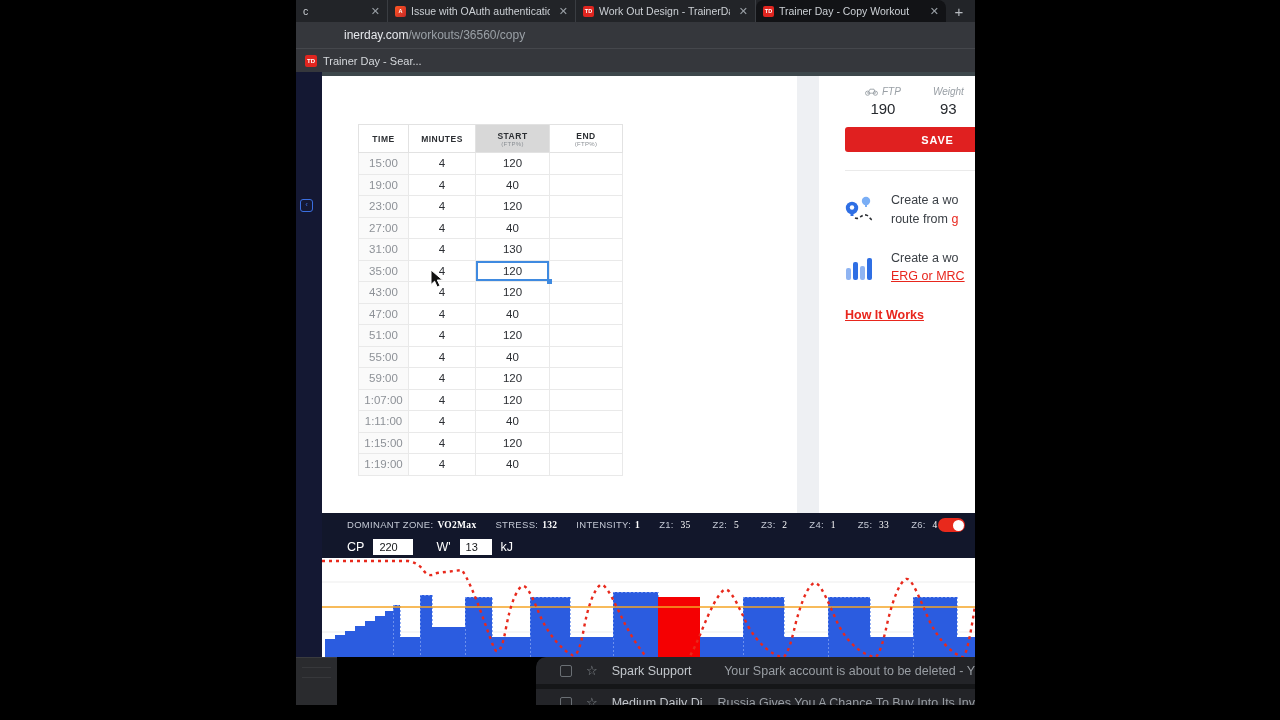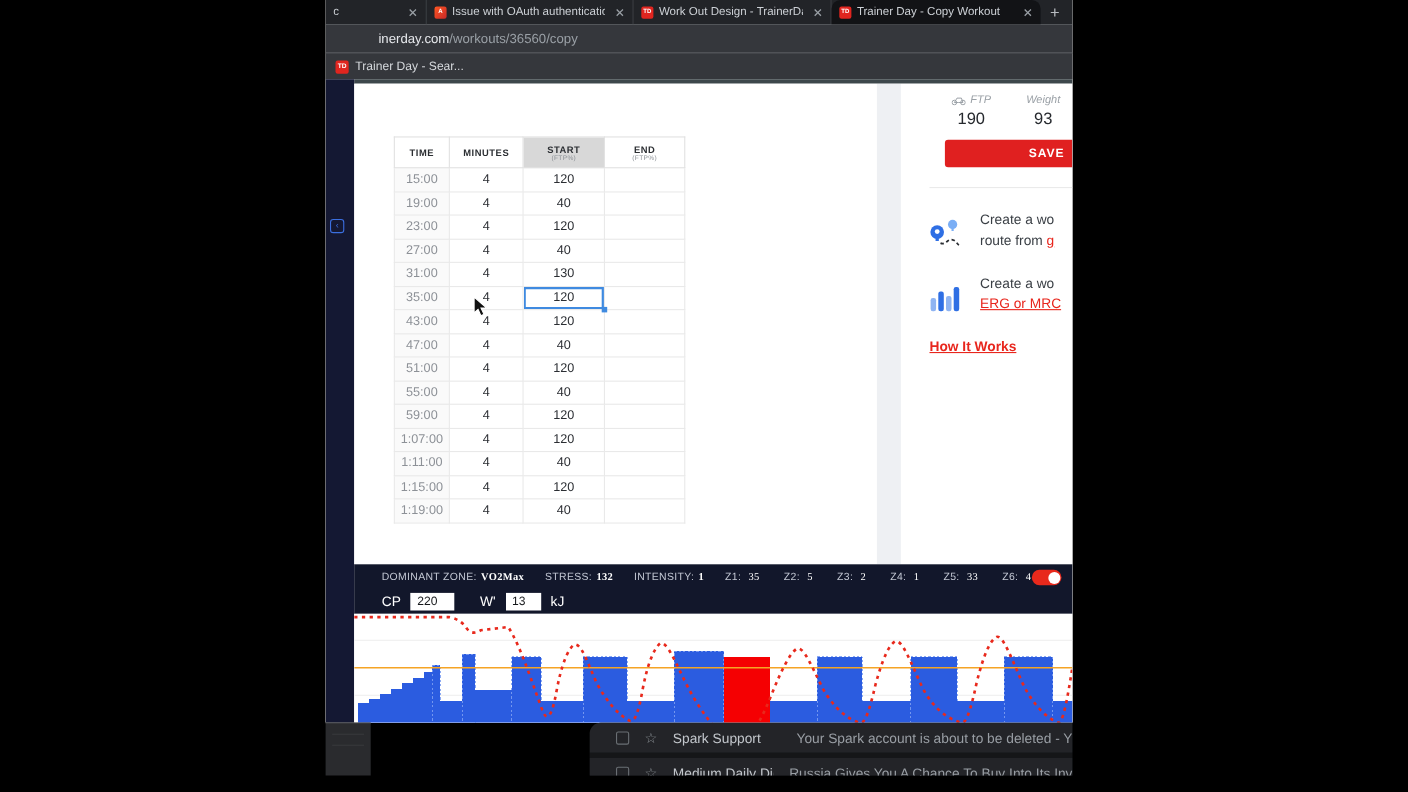--- a/index.html
+++ b/index.html
@@ -49,25 +49,25 @@
   .wk-table td { height:21.5px; font-size:11.5px; text-align:center; border:1px solid #e9e9e9; color:#2b2e33; background:#fff; }
   .wk-table td.timecell { color:#8d9197; background:#fafafa; }
   .wk-table td.sel { position:relative; box-shadow:inset 0 0 0 2px #3f8ae0; }
   .wk-table td.sel .handle { position:absolute; right:-3px; bottom:-3px; width:5px; height:5px; background:#3f8ae0; }
 
   
   .rp-header { display:flex; gap:32px; padding:10px 0 0 46px; }
   .rp-metric { text-align:center; }
   .rp-label { font-size:10px; color:#9aa0a6; display:flex; align-items:center; gap:4px; justify-content:center;font-style:italic; }
   .rp-value { font-size:15px; color:#26292e; margin-top:3px; }
-  .save-btn { display:block; margin:10px 0 0 40px; width:185px; height:25px; background:#e02020; border:none;
+  .save-btn { display:block; margin:10px 0 0 26px; width:185px; height:25px; background:#e02020; border:none;
               border-radius:3px; color:#fff; font-size:11px; font-weight:bold; letter-spacing:.8px;
               font-family:inherit; }
   .rp-divider { margin:18px 0 0 26px; width:200px; border:none; border-top:1px solid #eaeaea; }
-  .rp-item { display:flex; gap:16px; margin:20px 0 0 24px; align-items:flex-end; }
+  .rp-item { display:flex; gap:16px; margin:20px 0 0 24px; align-items:center; }
   .rp-item .txt { font-size:12.5px; color:#3a3f45; line-height:1.5; white-space:nowrap; }
   .rp-link { color:#e8261d; text-decoration:underline; }
   .how-link { display:inline-block; margin:22px 0 0 26px; font-size:12.5px; font-weight:600; color:#e8261d; text-decoration:underline; }
 
   
   .statsbar { height:45px; background:#12172b; position:relative; color:#fff; }
   .stats-row1 { height:22px; display:flex; align-items:center; padding-left:25px; gap:19px; font-size:9.5px; letter-spacing:.3px; }
   .st-label { color:#c3c8d4; }
   .st-val { font-weight:bold; color:#fff; margin-left:4px;font-family:Liberation Serif, serif; }
   .zone { color:#d7dae3; }

